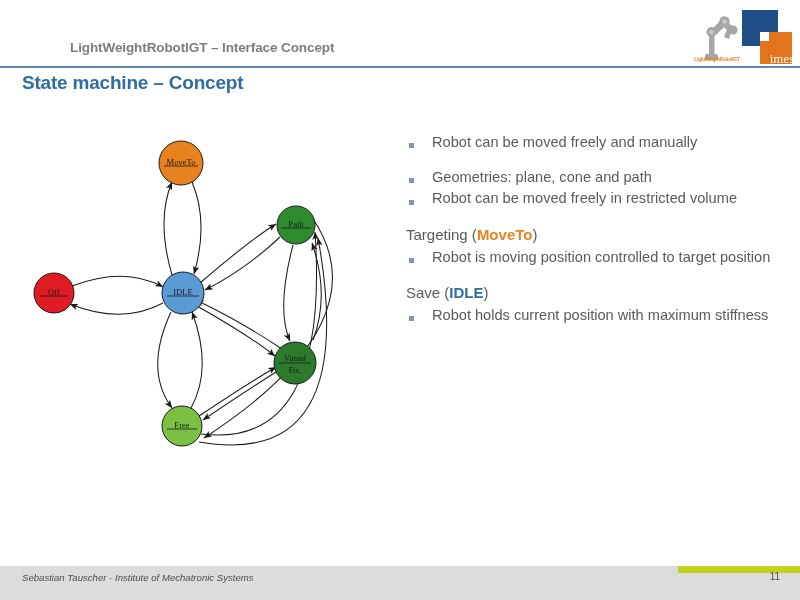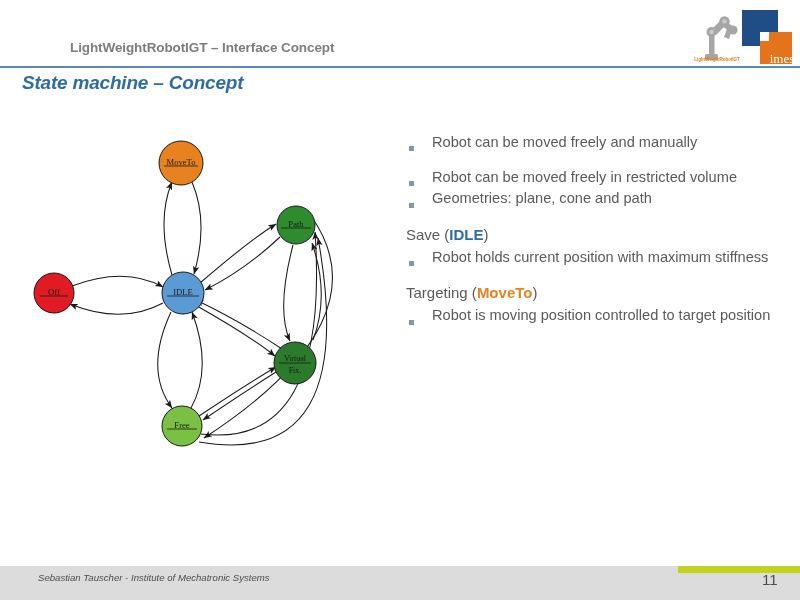--- a/index.html
+++ b/index.html
@@ -17,21 +17,21 @@
     font-size: 13.5px; font-weight: bold; color: #7d7d7d;
     letter-spacing: -0.1px; white-space: nowrap; margin-left: 48px;
   }
   #header-rule {
     position: absolute; left: 0px; top: 66px; width: 800px; height: 2.2px;
     background: #5c87b6;
   }
   #page-title {
     position: absolute; left: 22px; top: 72px;
     font-size: 19px; font-weight: bold; color: #2e6ca4;
-    letter-spacing: -0.2px; white-space: nowrap; font-style: italic;
+    letter-spacing: -0.2px; white-space: nowrap;
   }
 
   
   #logo-robot {
     position: absolute; left: 688px; top: 8px; width: 52px; height: 56px;
   }
   #logo-robot-caption {
     position: absolute; left: 686px; top: 57px; width: 62px;
     font-size: 4.6px; font-weight: bold; color: #e08020;
     text-align: center; white-space: nowrap; letter-spacing: -0.1px;
@@ -61,47 +61,47 @@
   .block-head {
     font-size: 15px; color: #5a5a5a; line-height: 1.28;
     margin-bottom: 4px;
   }
   .kw { font-weight: bold; }
   .kw-free { color: #76bc43; }
   .kw-green { color: #2c7a2c; }
   .kw-orange { color: #e8821e; }
   .kw-blue { color: #2e6ca4; }
   .bullet-row {
-    display: flex; align-items: flex-end;
+    display: flex; align-items: center;
     font-size: 14.6px; color: #5a5a5a; line-height: 1.25;
     margin-top: 3px;
   }
   .bullet-mark {
     flex: 0 0 auto; width: 5px; height: 5px; background: #8496ab;
     margin: 7px 18px 0 3px;
   }
   .bullet-text { flex: 1 1 auto; }
 
   
   #footer-band {
     position: absolute; left: 0; top: 566px; width: 800px; height: 34px;
     background: #dcdcdc;
   }
   #footer-accent {
     position: absolute; left: 678px; top: 566px; width: 122px; height: 7px;
     background: #c4d21f;
   }
   #footer-text {
-    position: absolute; left: 38px; top: 572px;
+    position: absolute; left: 22px; top: 572px;
     font-size: 9.6px; font-style: italic; color: #4d4d4d;
     white-space: nowrap;
   }
   #page-number {
     position: absolute; left: 762px; top: 571px; width: 26px;
-    font-size: 15px; color: #4d4d4d; text-align: left;
+    font-size: 10px; color: #4d4d4d; text-align: center;
   }
 </style>
 </head>
 <body>
 
 <div id="slide">
 
   <div id="header-subtitle">LightWeightRobotIGT – Interface Concept</div>
   <div id="header-rule"></div>
   <div id="page-title">State machine – Concept</div>
@@ -211,45 +211,45 @@
     <div class="block">
       <div class="bullet-row">
         <span class="bullet-mark"></span>
         <span class="bullet-text">Robot can be moved freely and manually</span>
       </div>
     </div>
 
     <div class="block">
       <div class="bullet-row">
         <span class="bullet-mark"></span>
+        <span class="bullet-text">Geometries: plane, cone and path</span>
+      </div>
+      <div class="bullet-row">
+        <span class="bullet-mark"></span>
         <span class="bullet-text">Robot can be moved freely in restricted volume</span>
       </div>
-      <div class="bullet-row">
-        <span class="bullet-mark"></span>
-        <span class="bullet-text">Geometries: plane, cone and path</span>
+    </div>
+
+    <div class="block">
+      <div class="block-head">
+        <span>Targeting (</span><span class="kw kw-orange">MoveTo</span><span>)</span>
+      </div>
+      <div class="bullet-row">
+        <span class="bullet-mark"></span>
+        <span class="bullet-text">Robot is moving position controlled to target position</span>
       </div>
     </div>
 
     <div class="block">
       <div class="block-head">
         <span>Save (</span><span class="kw kw-blue">IDLE</span><span>)</span>
       </div>
       <div class="bullet-row">
         <span class="bullet-mark"></span>
         <span class="bullet-text">Robot holds current position with maximum stiffness</span>
-      </div>
-    </div>
-
-    <div class="block">
-      <div class="block-head">
-        <span>Targeting (</span><span class="kw kw-orange">MoveTo</span><span>)</span>
-      </div>
-      <div class="bullet-row">
-        <span class="bullet-mark"></span>
-        <span class="bullet-text">Robot is moving position controlled to target position</span>
       </div>
     </div>
 
   </div>
 
   <div id="footer-band"></div>
   <div id="footer-accent"></div>
   <div id="footer-text">Sebastian Tauscher - Institute of Mechatronic Systems</div>
   <div id="page-number">11</div>
 

